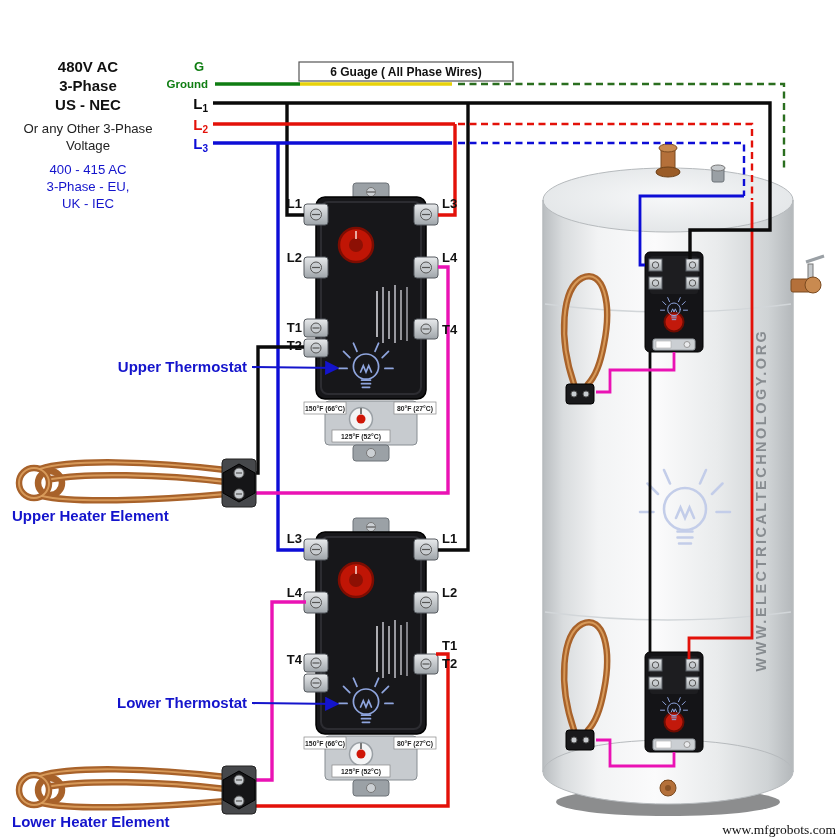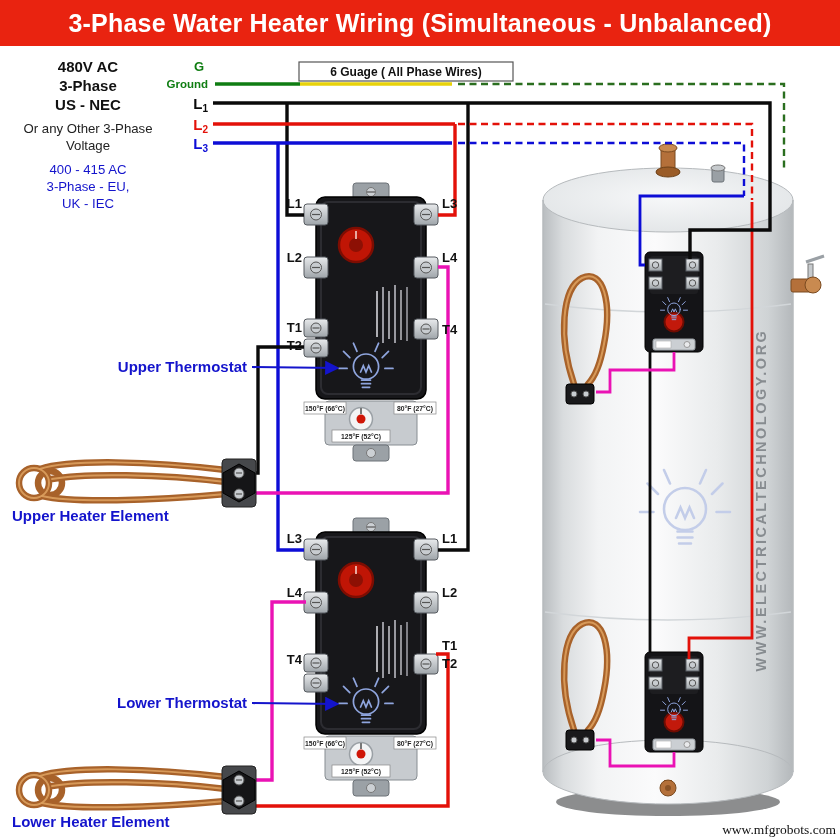--- a/index.html
+++ b/index.html
@@ -32,23 +32,20 @@
   .slot{stroke:#555;stroke-width:1.2}
   .bulb{fill:none;stroke-linecap:round}
   .sitevert{font-size:14.5px;font-weight:700;letter-spacing:2.5px;fill:#878c90}
   .footer{font-family:"Liberation Serif",serif;font-size:13.5px;fill:#101010}
 </style>
 </head>
 <body>
 
 <div class="page">
 
-  <header class="titlebar">
-    <span>3-Phase Water Heater Wiring (Simultaneous - Unbalanced)</span>
-  </header>
 
   <svg class="diagram" width="840" height="840" viewBox="0 0 840 840">
     <defs>
       <linearGradient id="tankGrad" x1="0" y1="0" x2="1" y2="0">
         <stop offset="0" stop-color="#b9bdc0"></stop>
           <stop offset=".08" stop-color="#d9dcde"></stop>
         <stop offset=".22" stop-color="#f2f3f4"></stop>
           <stop offset=".45" stop-color="#fbfbfc"></stop>
         <stop offset=".7" stop-color="#e9ebec"></stop>
           <stop offset=".9" stop-color="#cfd3d5"></stop>

